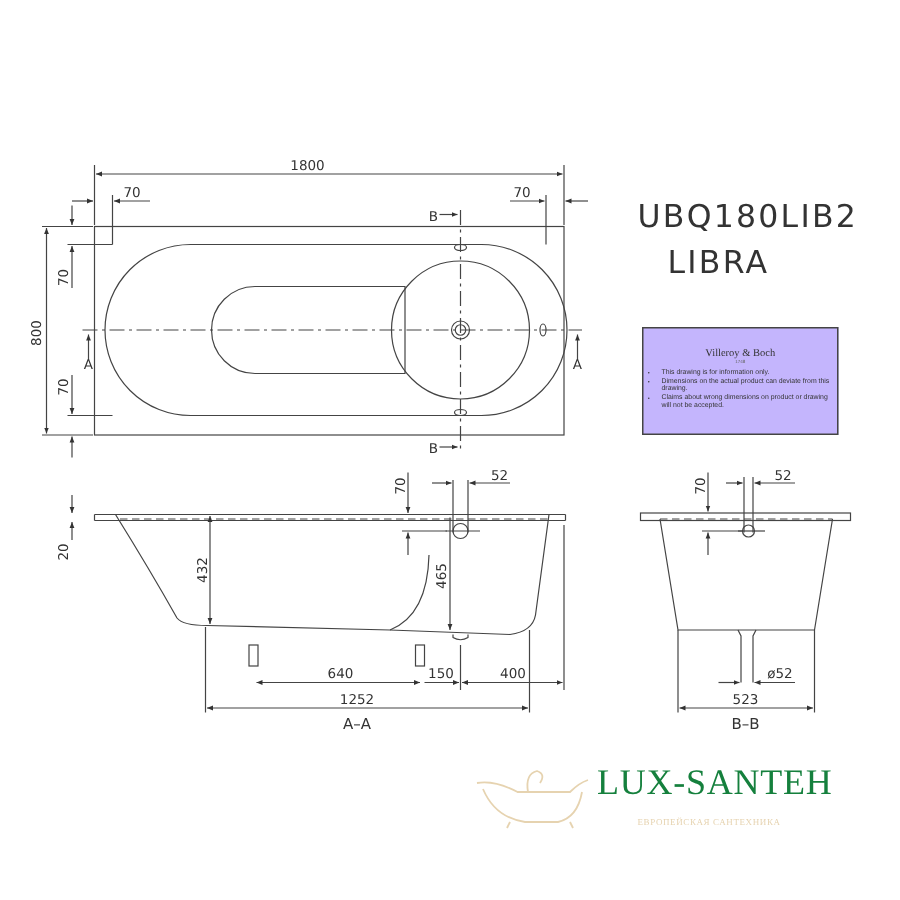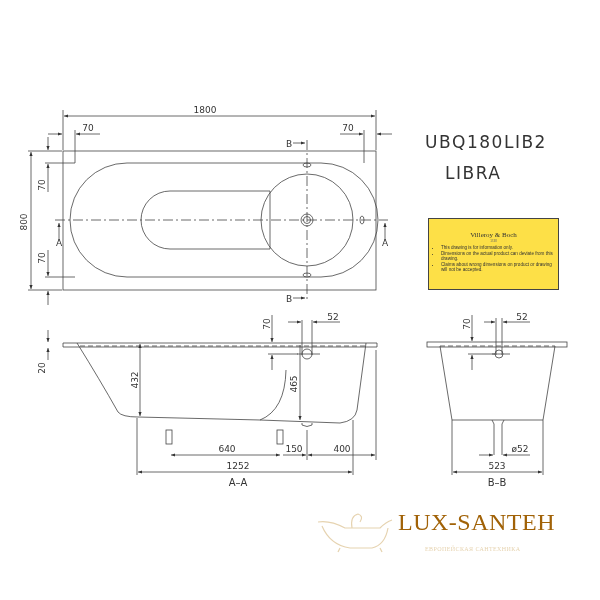--- a/index.html
+++ b/index.html
@@ -1,24 +1,24 @@
 <!DOCTYPE html>
 <html><head>
 <meta charset="utf-8">
 <style>
   html, body { margin:0; padding:0; background:#ffffff; }
   body { width:600px; height:600px; position:relative; overflow:hidden; font-family:"Liberation Sans", sans-serif; }
   svg { position:absolute; left:0; top:0; }
   .dim { font-family:"DejaVu Sans", sans-serif; font-size:9px; fill:#333; }
-  .title { position:absolute; left:425px; font-family:"DejaVu Sans", sans-serif; font-size:17px; letter-spacing:1.5px; color:#333; }
-  .note { position:absolute; left:428px; top:218px; width:131px; height:72px; border:1.5px solid #444; box-sizing:border-box; background:#fde047; padding:2px 4px; }
+  .title { position:absolute; left:425px; font-family:"DejaVu Sans", sans-serif; font-size:21px; letter-spacing:1.5px; color:#333; }
+  .note { position:absolute; left:428px; top:218px; width:131px; height:72px; border:1.5px solid #444; box-sizing:border-box; background:#c4b5fd; padding:2px 4px; }
   .note .brand { text-align:center; font-family:"Liberation Serif", serif; font-size:7px; color:#333; margin-top:10px; }
   .note .est { text-align:center; font-size:3px; color:#666; }
   .note ul { margin:2px 0 0 0; padding-left:8px; font-size:4.6px; line-height:5.6px; color:#333; }
-  .logo-text { position:absolute; left:398px; top:509px; font-family:"Liberation Serif", serif; font-size:24px; color:#a16207; letter-spacing:0.5px; }
+  .logo-text { position:absolute; left:398px; top:509px; font-family:"Liberation Serif", serif; font-size:24px; color:#15803d; letter-spacing:0.5px; }
   .logo-sub { position:absolute; left:425px; top:546px; font-family:"Liberation Serif", serif; font-size:6px; color:#e6d3b0; letter-spacing:0.4px; }
 </style>
 </head>
 <body>
 
 <svg width="600" height="600" viewBox="0 0 600 600">
   <defs>
     <marker id="arr" markerWidth="6" markerHeight="6" refX="5" refY="3" orient="auto-start-reverse">
       <path d="M0,1 L5,3 L0,5 Z" fill="#333"></path>
     </marker>

